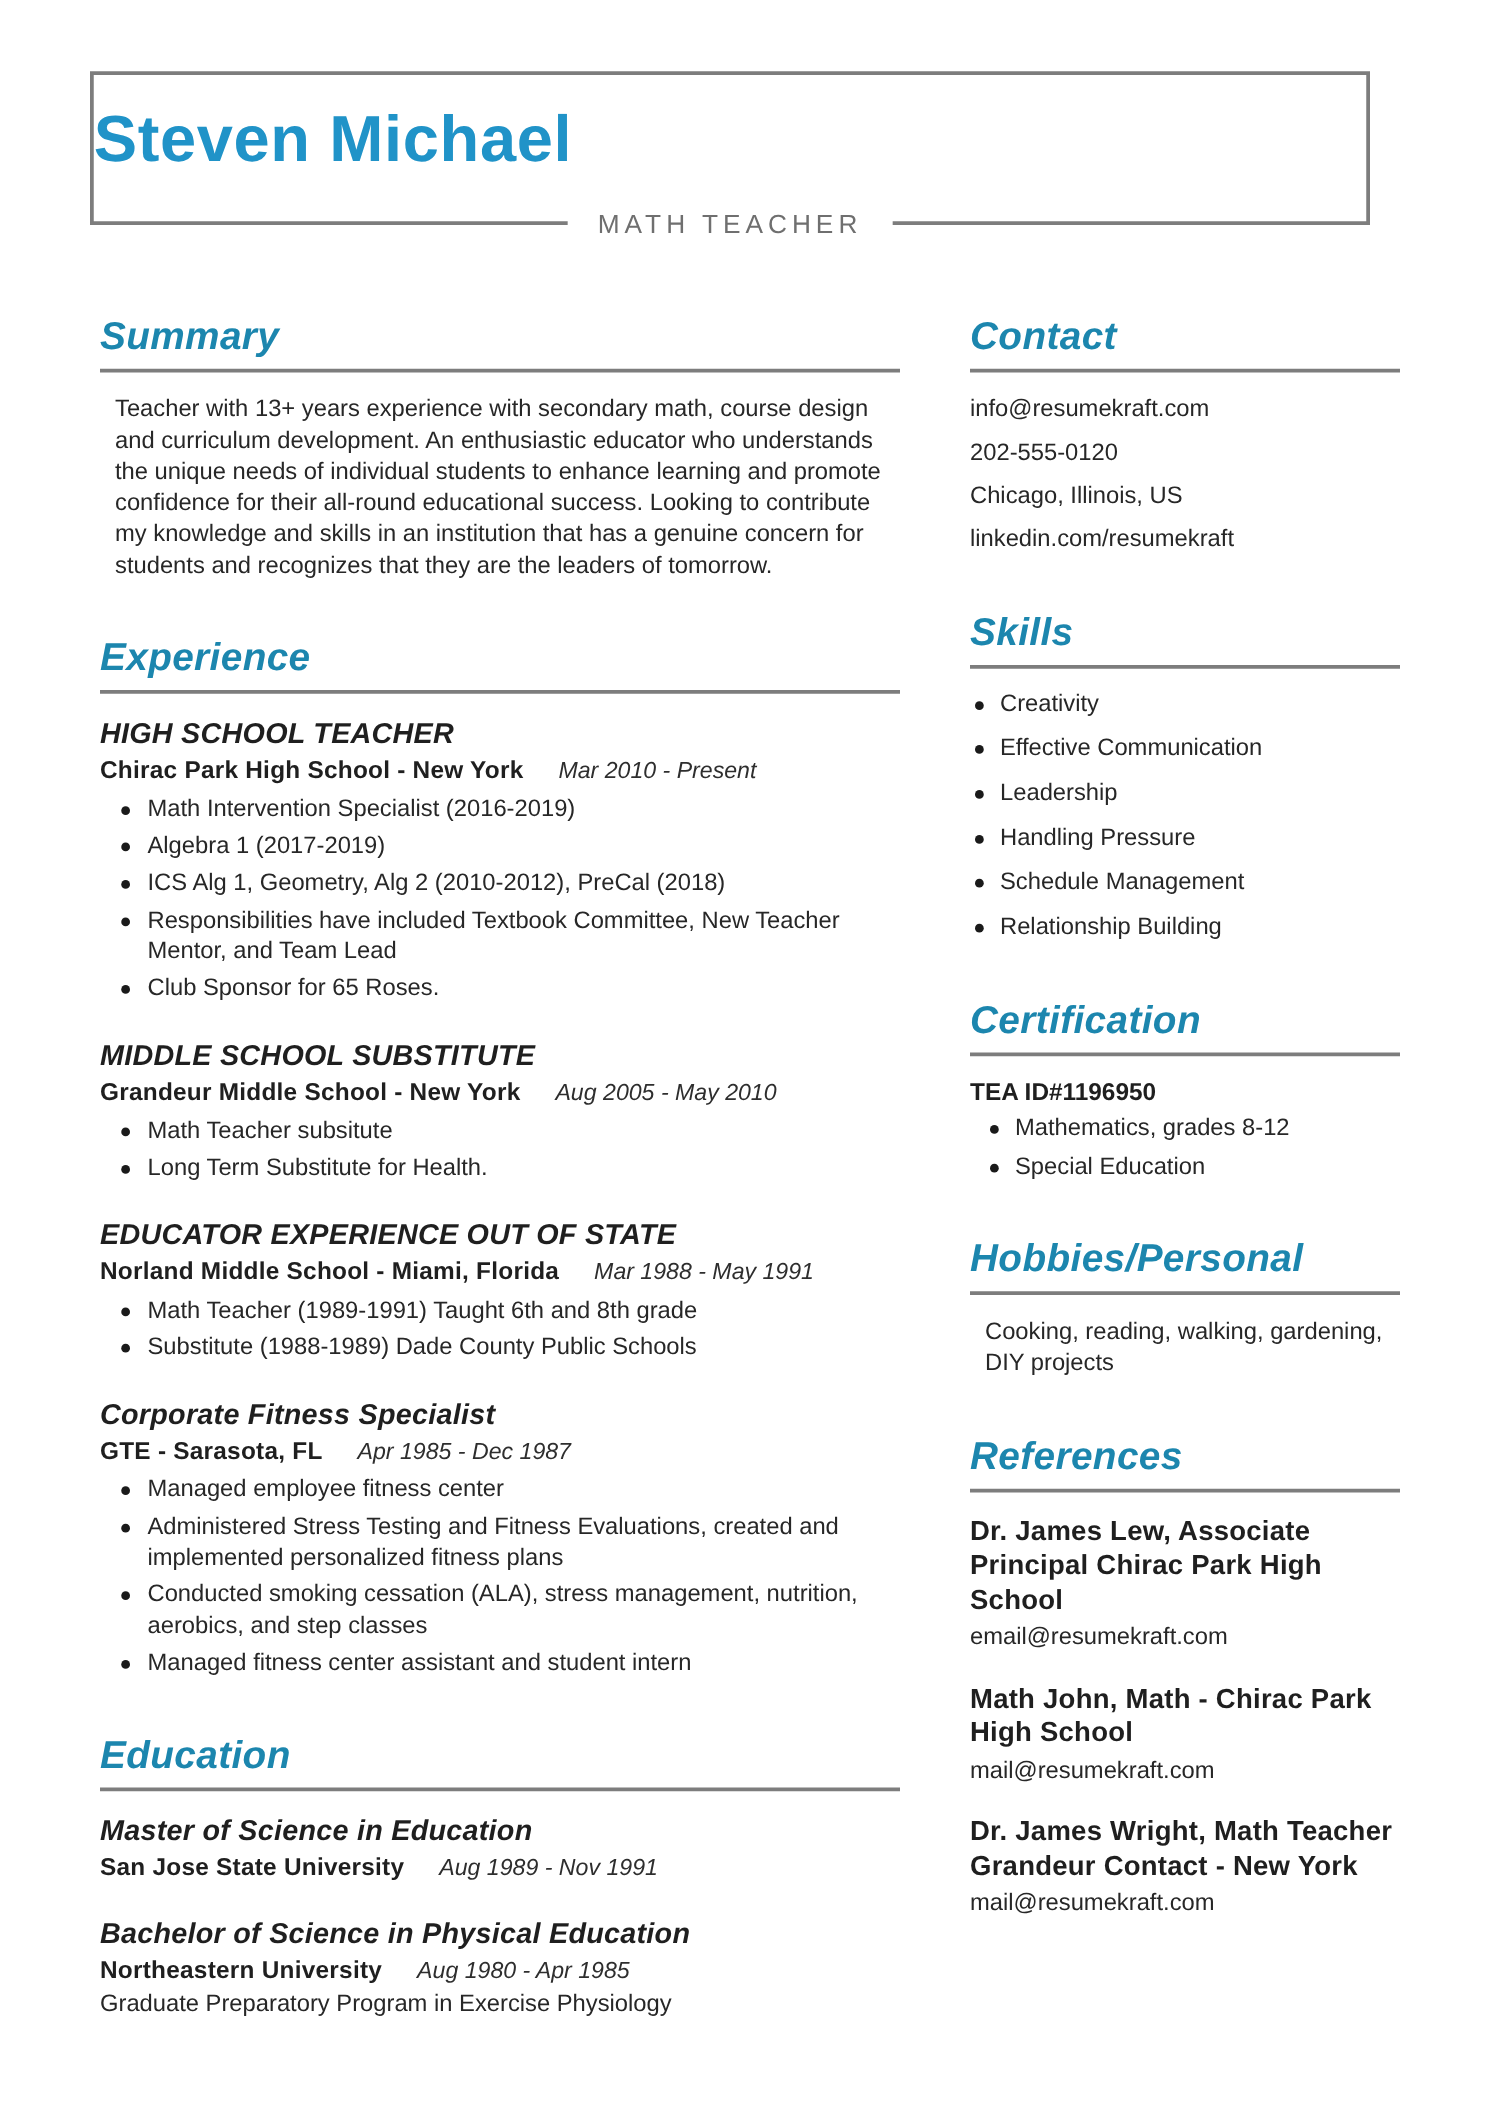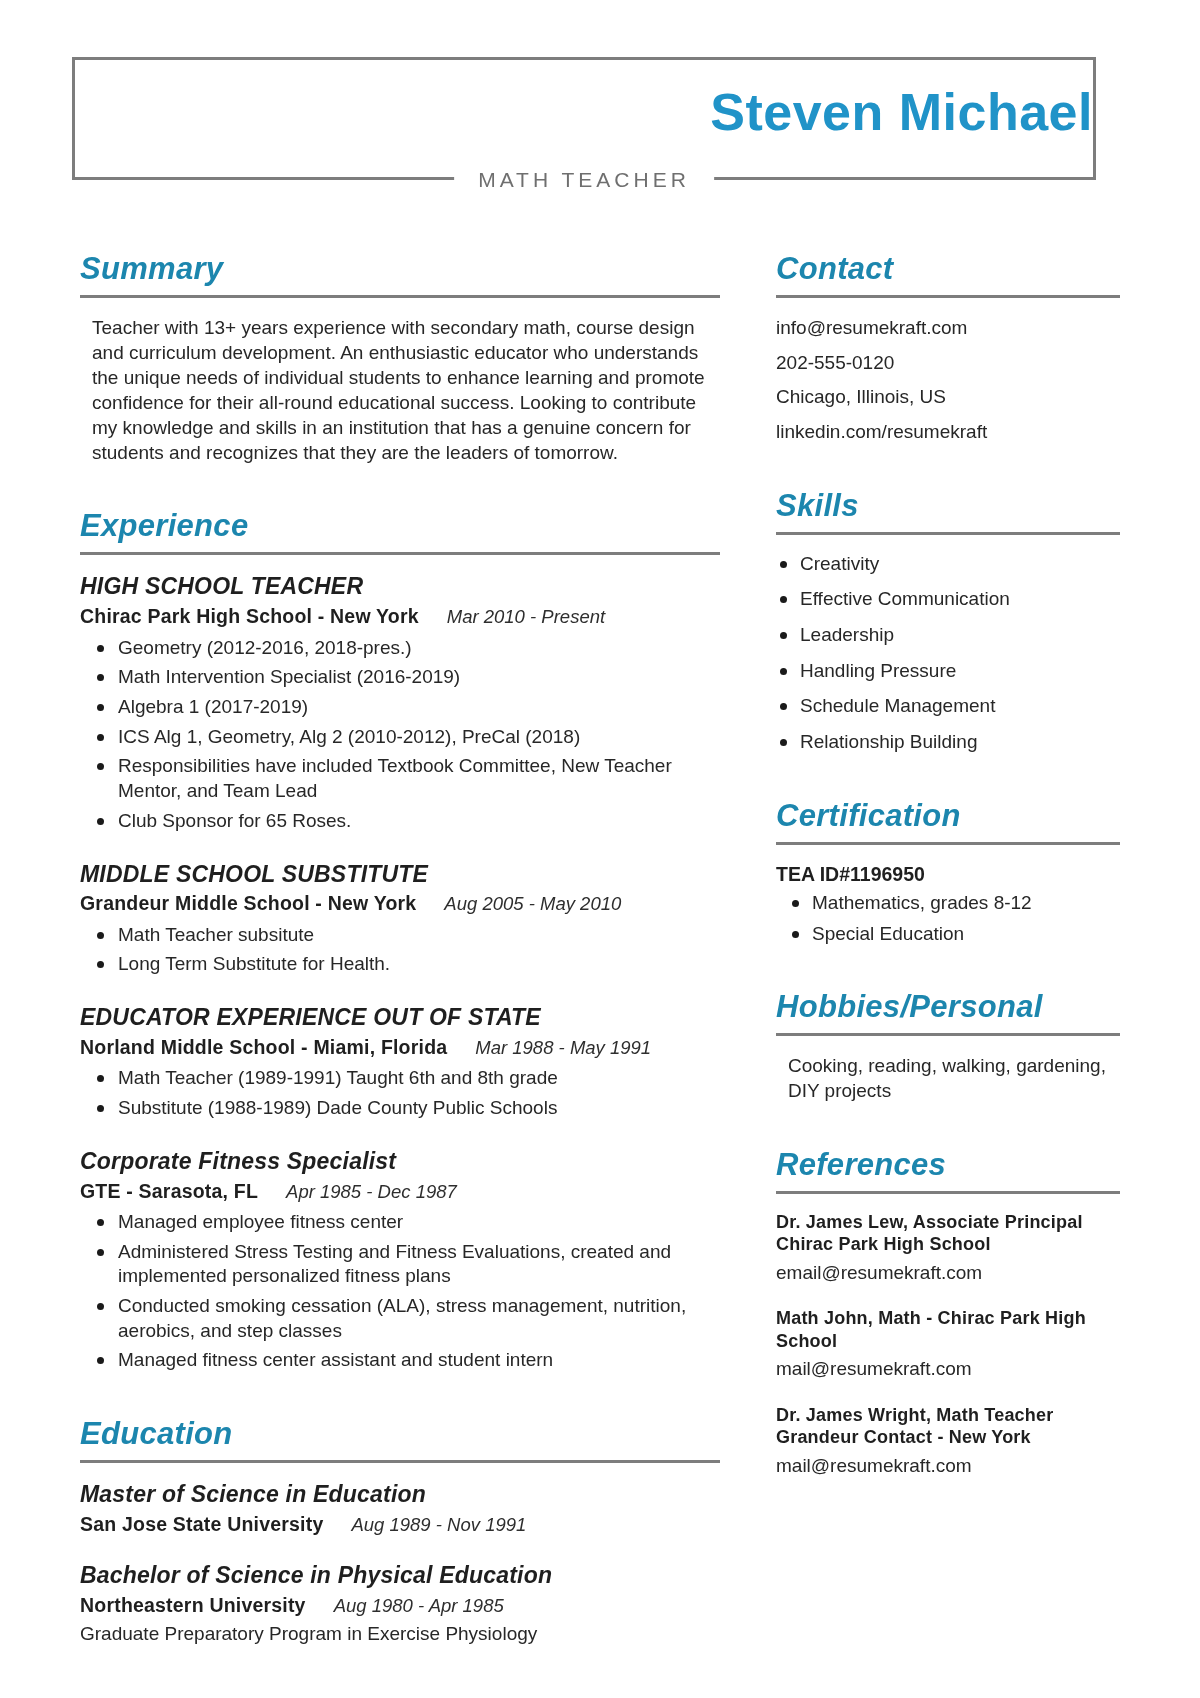--- a/index.html
+++ b/index.html
@@ -14,21 +14,21 @@
   html,body{margin:0;padding:0;background:#ffffff;}
   body{font-family:"Liberation Sans","DejaVu Sans",sans-serif;color:var(--ink);}
   .page{width:1200px;min-height:1698px;margin:0 auto;background:#ffffff;position:relative;padding-bottom:60px;}
 
   
   .hdr{
     position:relative;
     margin:57px 104px 0 72px;
     height:123px;
     border:3px solid var(--rule);
-    display:flex;align-items:center;justify-content:flex-end;
+    display:flex;align-items:center;justify-content:flex-start;
   }
   .hdr h1{
     margin:0;padding-bottom:14px;
     font-size:52px;font-weight:bold;color:var(--name);
     letter-spacing:0.5px;
   }
   .hdr-title{
     position:absolute;left:50%;bottom:-15px;transform:translateX(-50%);
     background:#ffffff;padding:0 24px;white-space:nowrap;
     font-size:21px;color:var(--muted);letter-spacing:4px;font-weight:500;
@@ -76,21 +76,21 @@
   .contact-list li{padding-left:0;margin-bottom:9px;font-size:19px;line-height:1.35;}
   .contact-list li::before{display:none;}
   .skills-list li{padding-left:24px;margin-bottom:11px;}
   .skills-list li::before{left:4px;}
   .cert-title{font-size:19.5px;font-weight:bold;color:var(--ink-bold);line-height:1.3;}
   .cert-list{margin-top:4px;}
   .cert-list li{padding-left:36px;margin-bottom:6px;}
   .cert-list li::before{left:16px;}
   .ref{margin-bottom:22px;}
   .ref:last-child{margin-bottom:0;}
-  .ref-name{font-size:18px;font-weight:bold;color:var(--ink-bold);line-height:1.25;letter-spacing:0.2px;}
+  .ref-name{font-size:22px;font-weight:bold;color:var(--ink-bold);line-height:1.25;letter-spacing:0.2px;}
   .ref-mail{font-size:19px;margin-top:5px;line-height:1.3;}
 </style>
 </head>
 <body>
 
 <div class="page">
 
   <header class="hdr">
     <h1>Steven Michael</h1>
     <div class="hdr-title">MATH TEACHER</div>
@@ -112,21 +112,20 @@
         <div>
 
             <article class="job">
               <div class="role">HIGH SCHOOL TEACHER</div>
               <div class="orgline">
                 <span class="org">Chirac Park High School - New York</span>
                 <span class="dates">Mar 2010 - Present</span>
               </div>
               <ul class="bullets">
 
-                  <li>Geometry (2012-2016, 2018-pres.)</li>
 
                   <li>Math Intervention Specialist (2016-2019)</li>
 
                   <li>Algebra 1 (2017-2019)</li>
 
                   <li>ICS Alg 1, Geometry, Alg 2 (2010-2012), PreCal (2018)</li>
 
                   <li>Responsibilities have included Textbook Committee, New Teacher Mentor, and Team Lead</li>
 
                   <li>Club Sponsor for 65 Roses.</li>

